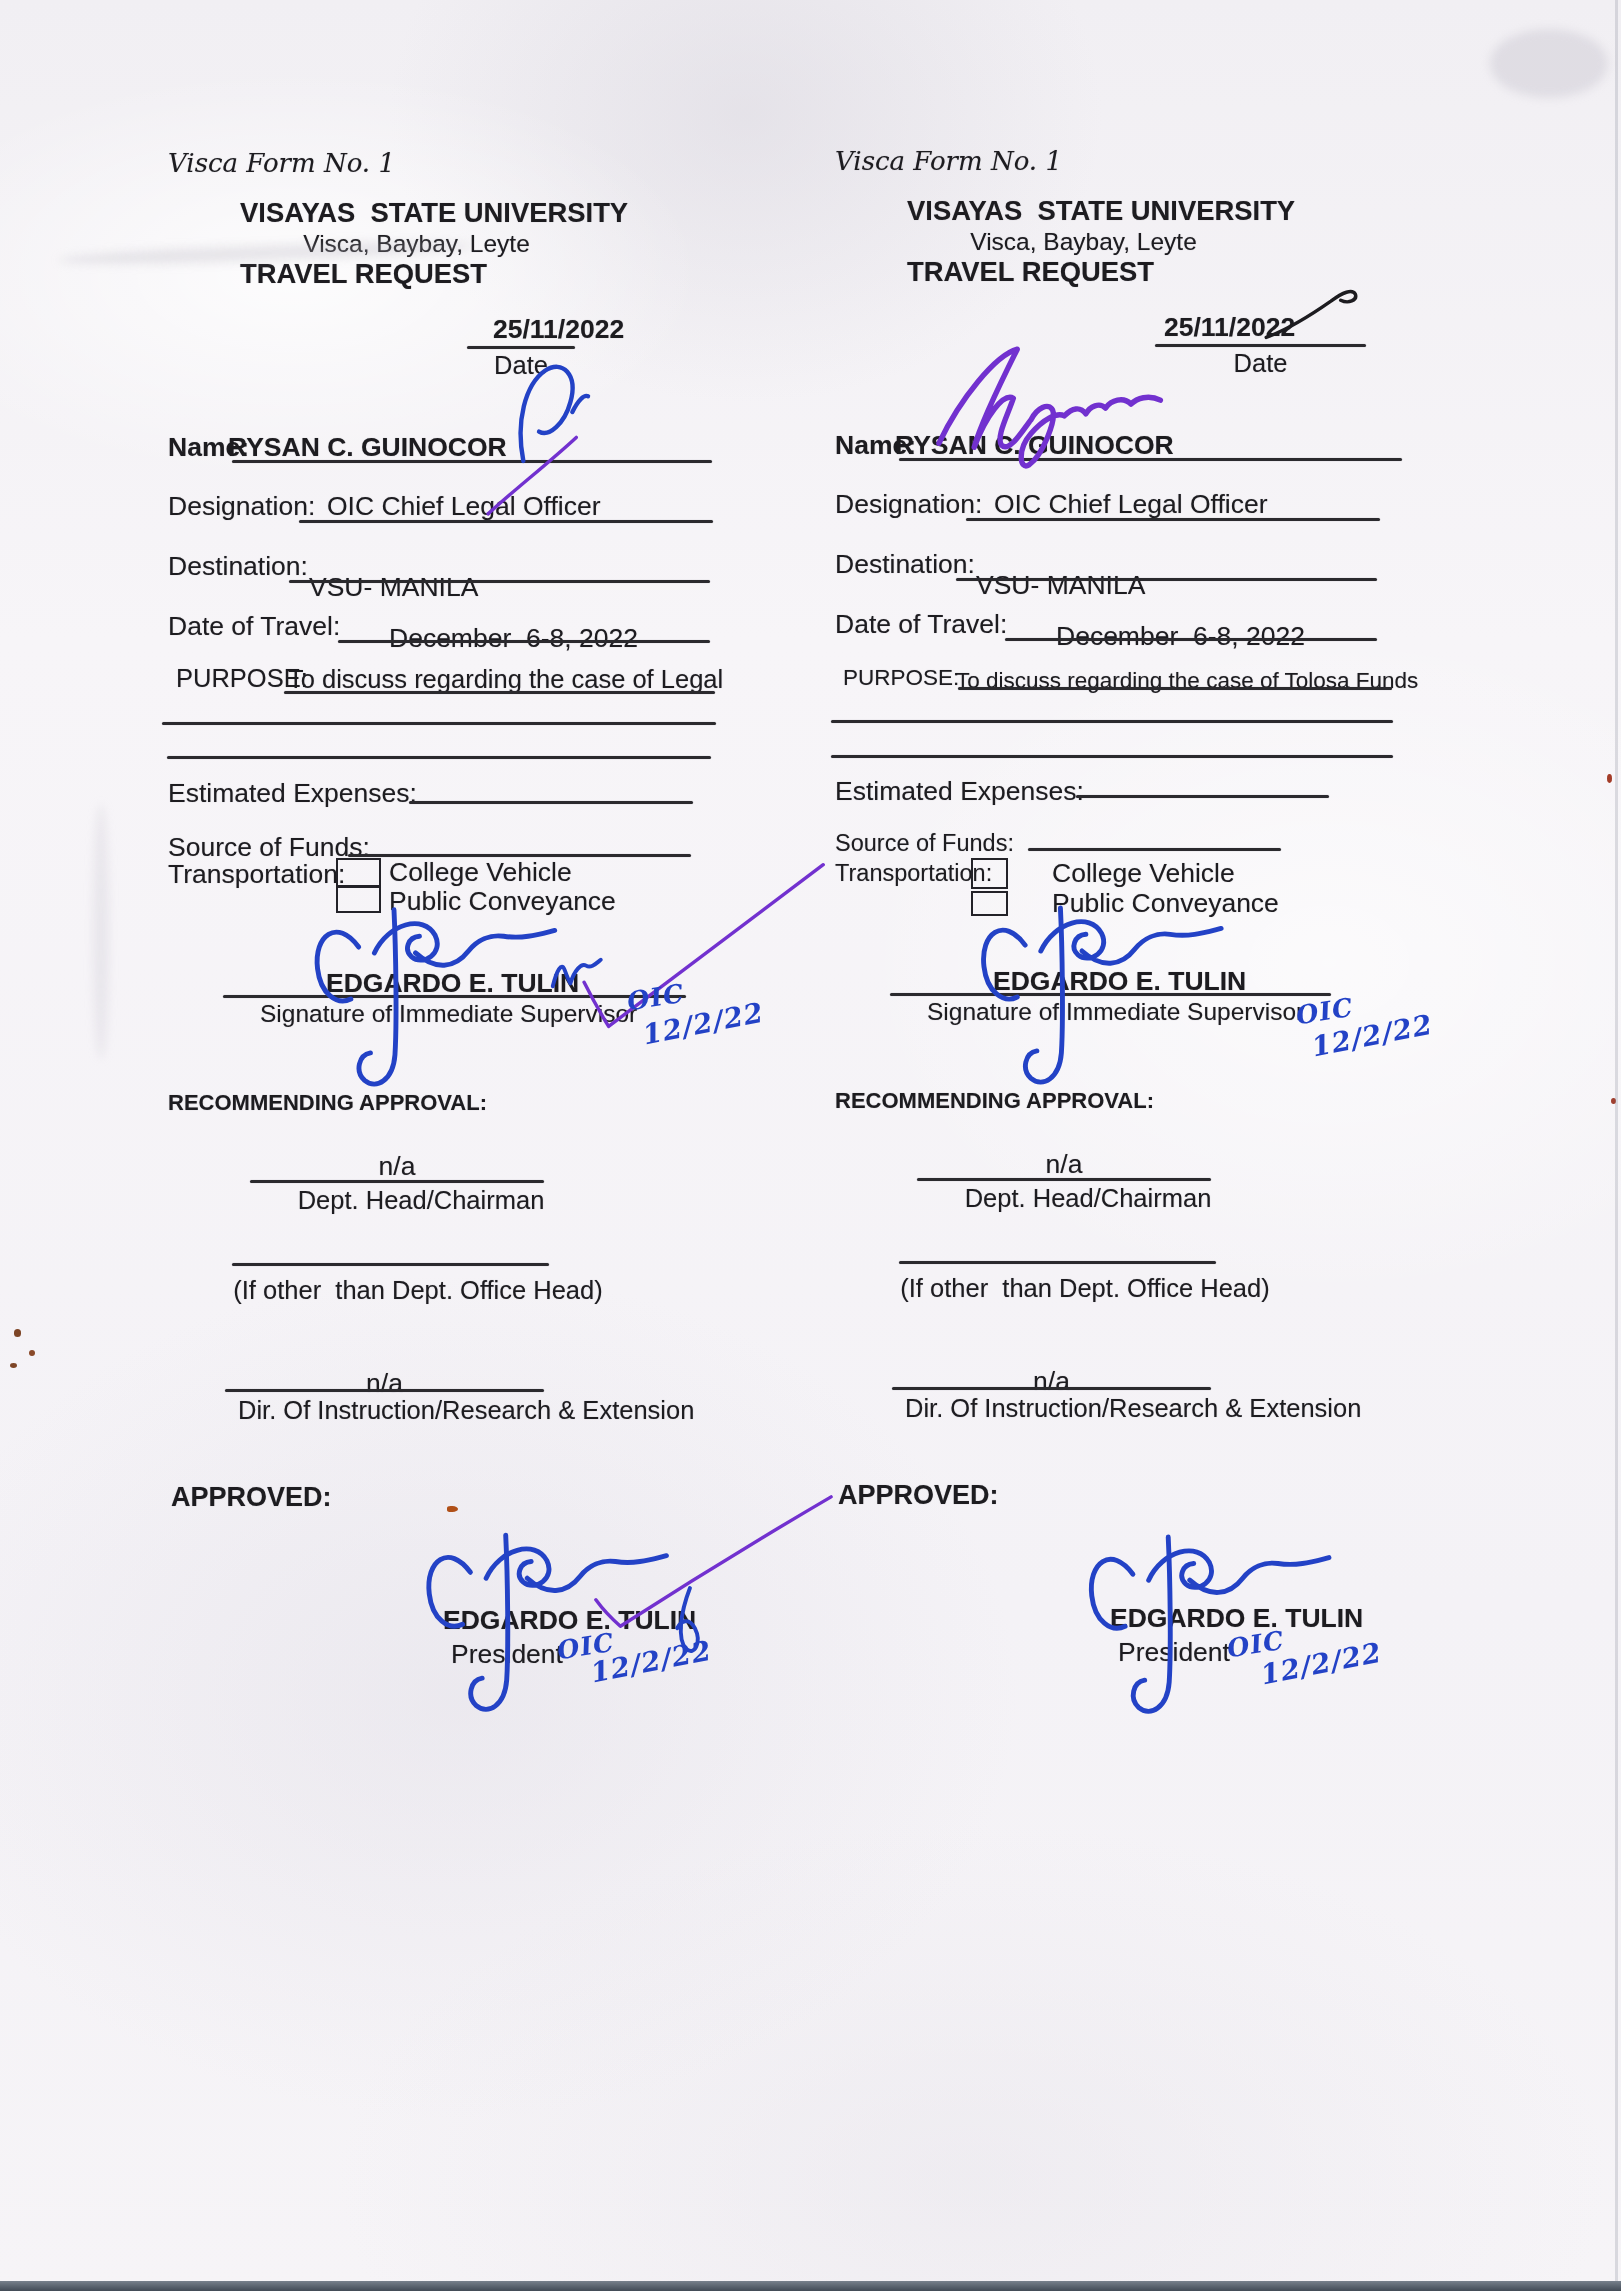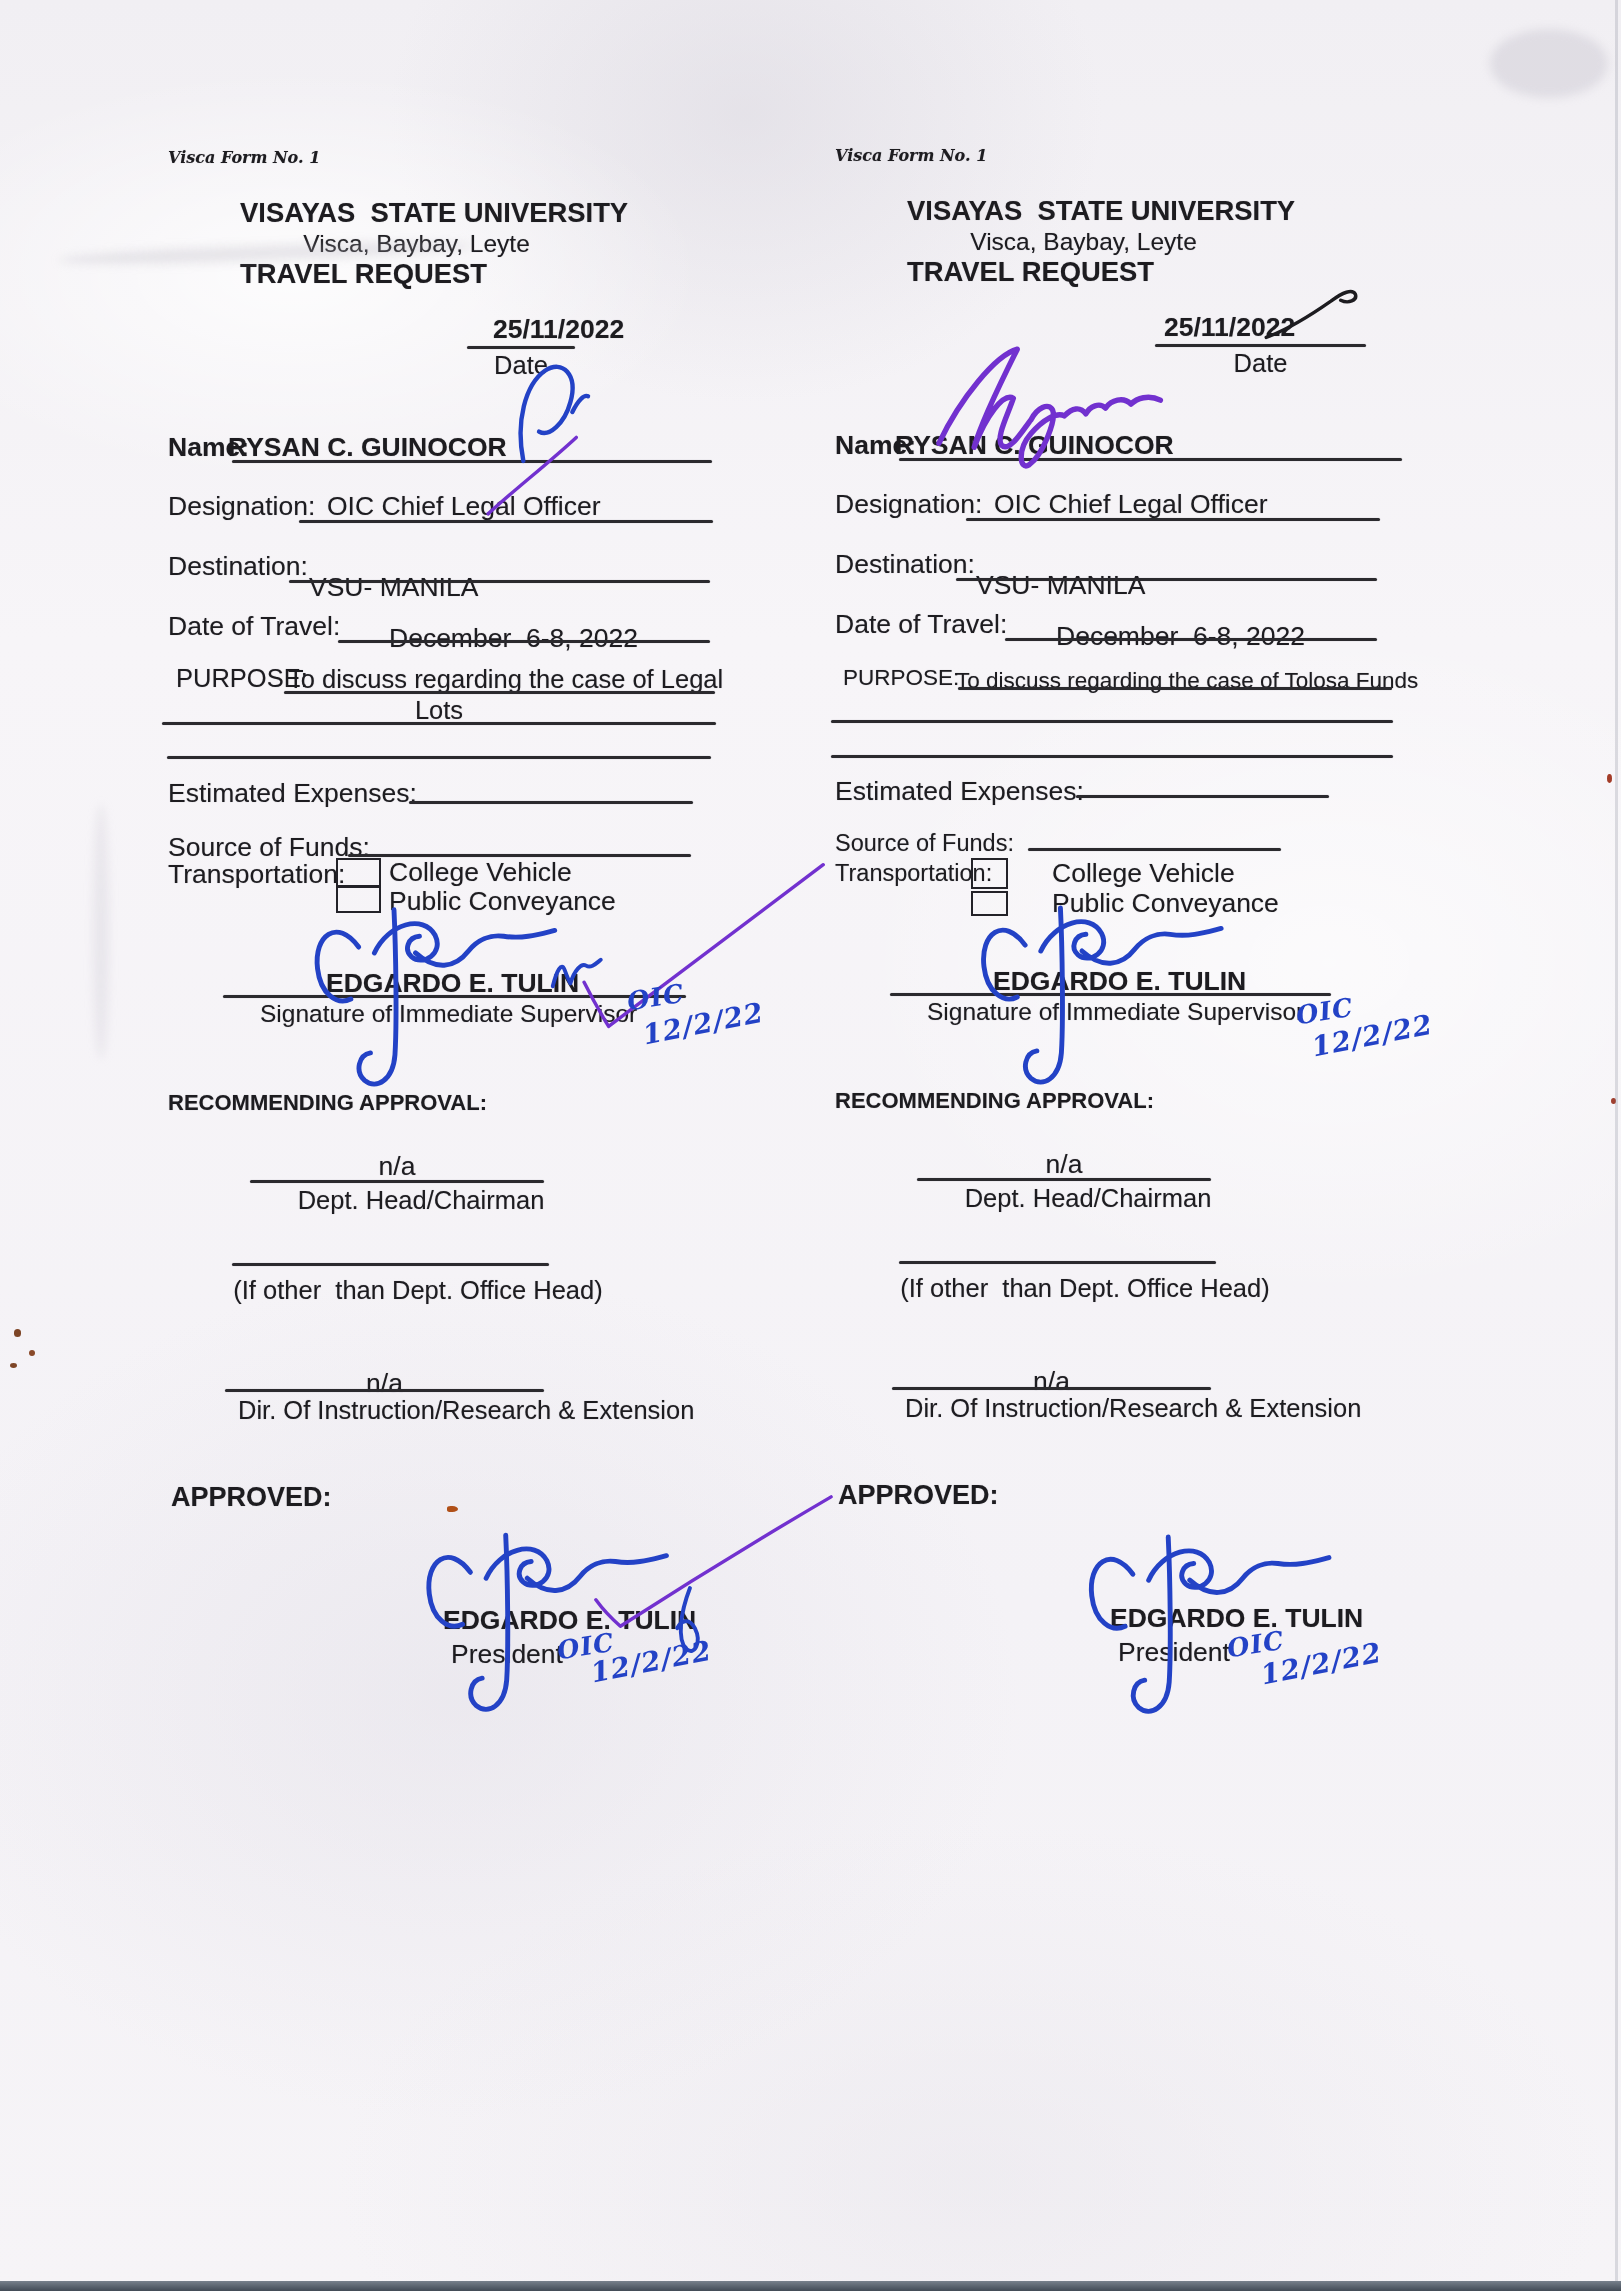--- a/index.html
+++ b/index.html
@@ -19,21 +19,21 @@
       radial-gradient(ellipse 882px 490px at 60% 95%, rgba(228,225,232,.4), transparent 72%),
       linear-gradient(180deg,#f1eff3 0%,#f7f5f8 28%,#f4f2f6 70%,#f6f4f7 100%);
   }
   .form{position:absolute;top:88px;width:647px;height:1666px}
   .form--left{left:93px}
   .form--right{left:760px;top:86px}
   .lbl{position:absolute;font-size:26.5px;color:var(--ink-black);white-space:pre;
        text-shadow:0 0 1px rgba(30,30,40,.32);line-height:1.1}
   .b{font-weight:bold}
   .cap{font-size:25.5px}
-  .script{font-family:"DejaVu Serif",serif;font-style:italic;font-weight:bold;font-size:16px}
+  .script{font-family:"DejaVu Serif",serif;font-style:italic;font-weight:normal;font-size:26px}
   .rule{position:absolute;height:2.9px;background:#2b2a2e;border-radius:2px;
         box-shadow:0 0 1px rgba(40,40,50,.4)}
   .cbox{position:absolute;border:2.9px solid #232228;background:transparent}
 
   .f-formno{left:75px;top:61px}
   .f-univ{left:147px;top:110px;width:353px;text-align:center;font-size:27.4px}
   .f-addr{left:147px;top:143px;width:353px;text-align:center;font-size:24.5px}
   .f-title{left:147px;top:171px;width:353px;text-align:left;font-size:27.4px}
   .f-datev{left:400px;top:227px;font-weight:600}
   .f-daterule{left:374px;top:258px;width:108px}
@@ -137,21 +137,20 @@
   <div class="lbl f-destl">Destination:</div>
   <div class="lbl f-destv">VSU- MANILA</div>
   <div class="rule f-destrule"></div>
 
   <div class="lbl f-travl">Date of Travel:</div>
   <div class="lbl f-travv">December  6-8, 2022</div>
   <div class="rule f-travrule"></div>
 
   <div class="lbl f-purpl">PURPOSE:</div>
   <div class="lbl f-purpv1 only-left">To discuss regarding the case of Legal</div>
-  <div class="lbl f-purpv2 only-left">Lots</div>
 
   <div class="rule f-purprule1"></div>
   <div class="rule f-purprule2"></div>
   <div class="rule f-purprule3"></div>
 
   <div class="lbl f-expl">Estimated Expenses:</div>
   <div class="rule f-exprule"></div>
 
   <div class="lbl f-fundl">Source of Funds:</div>
   <div class="rule f-fundrule"></div>

